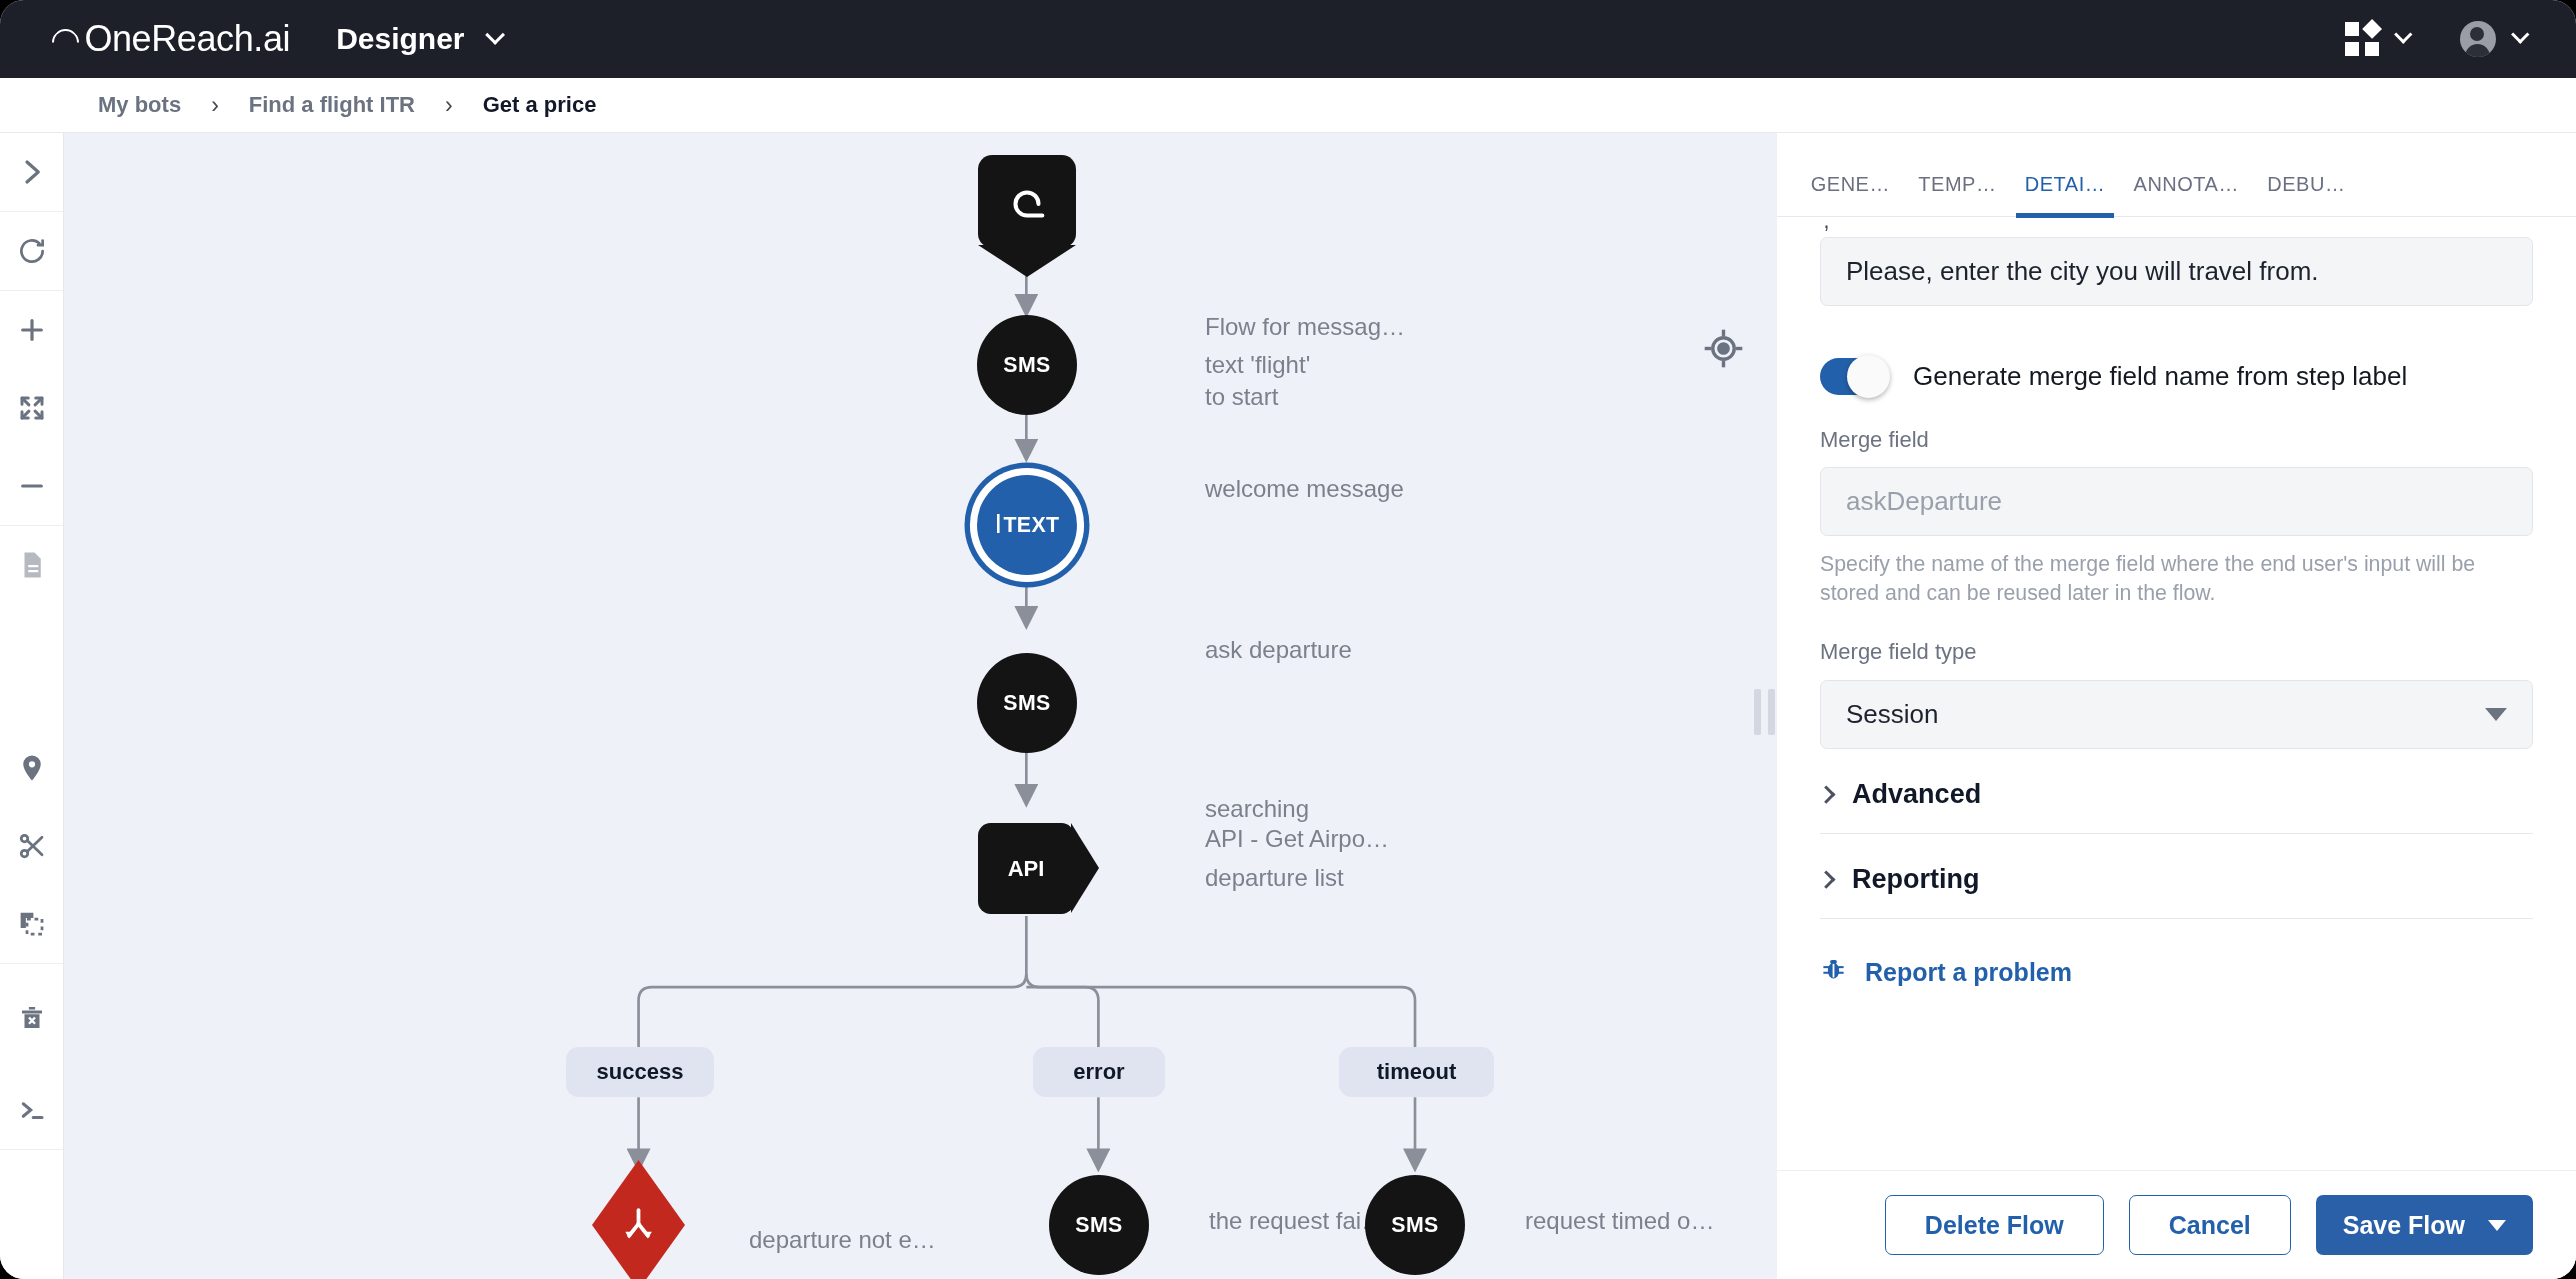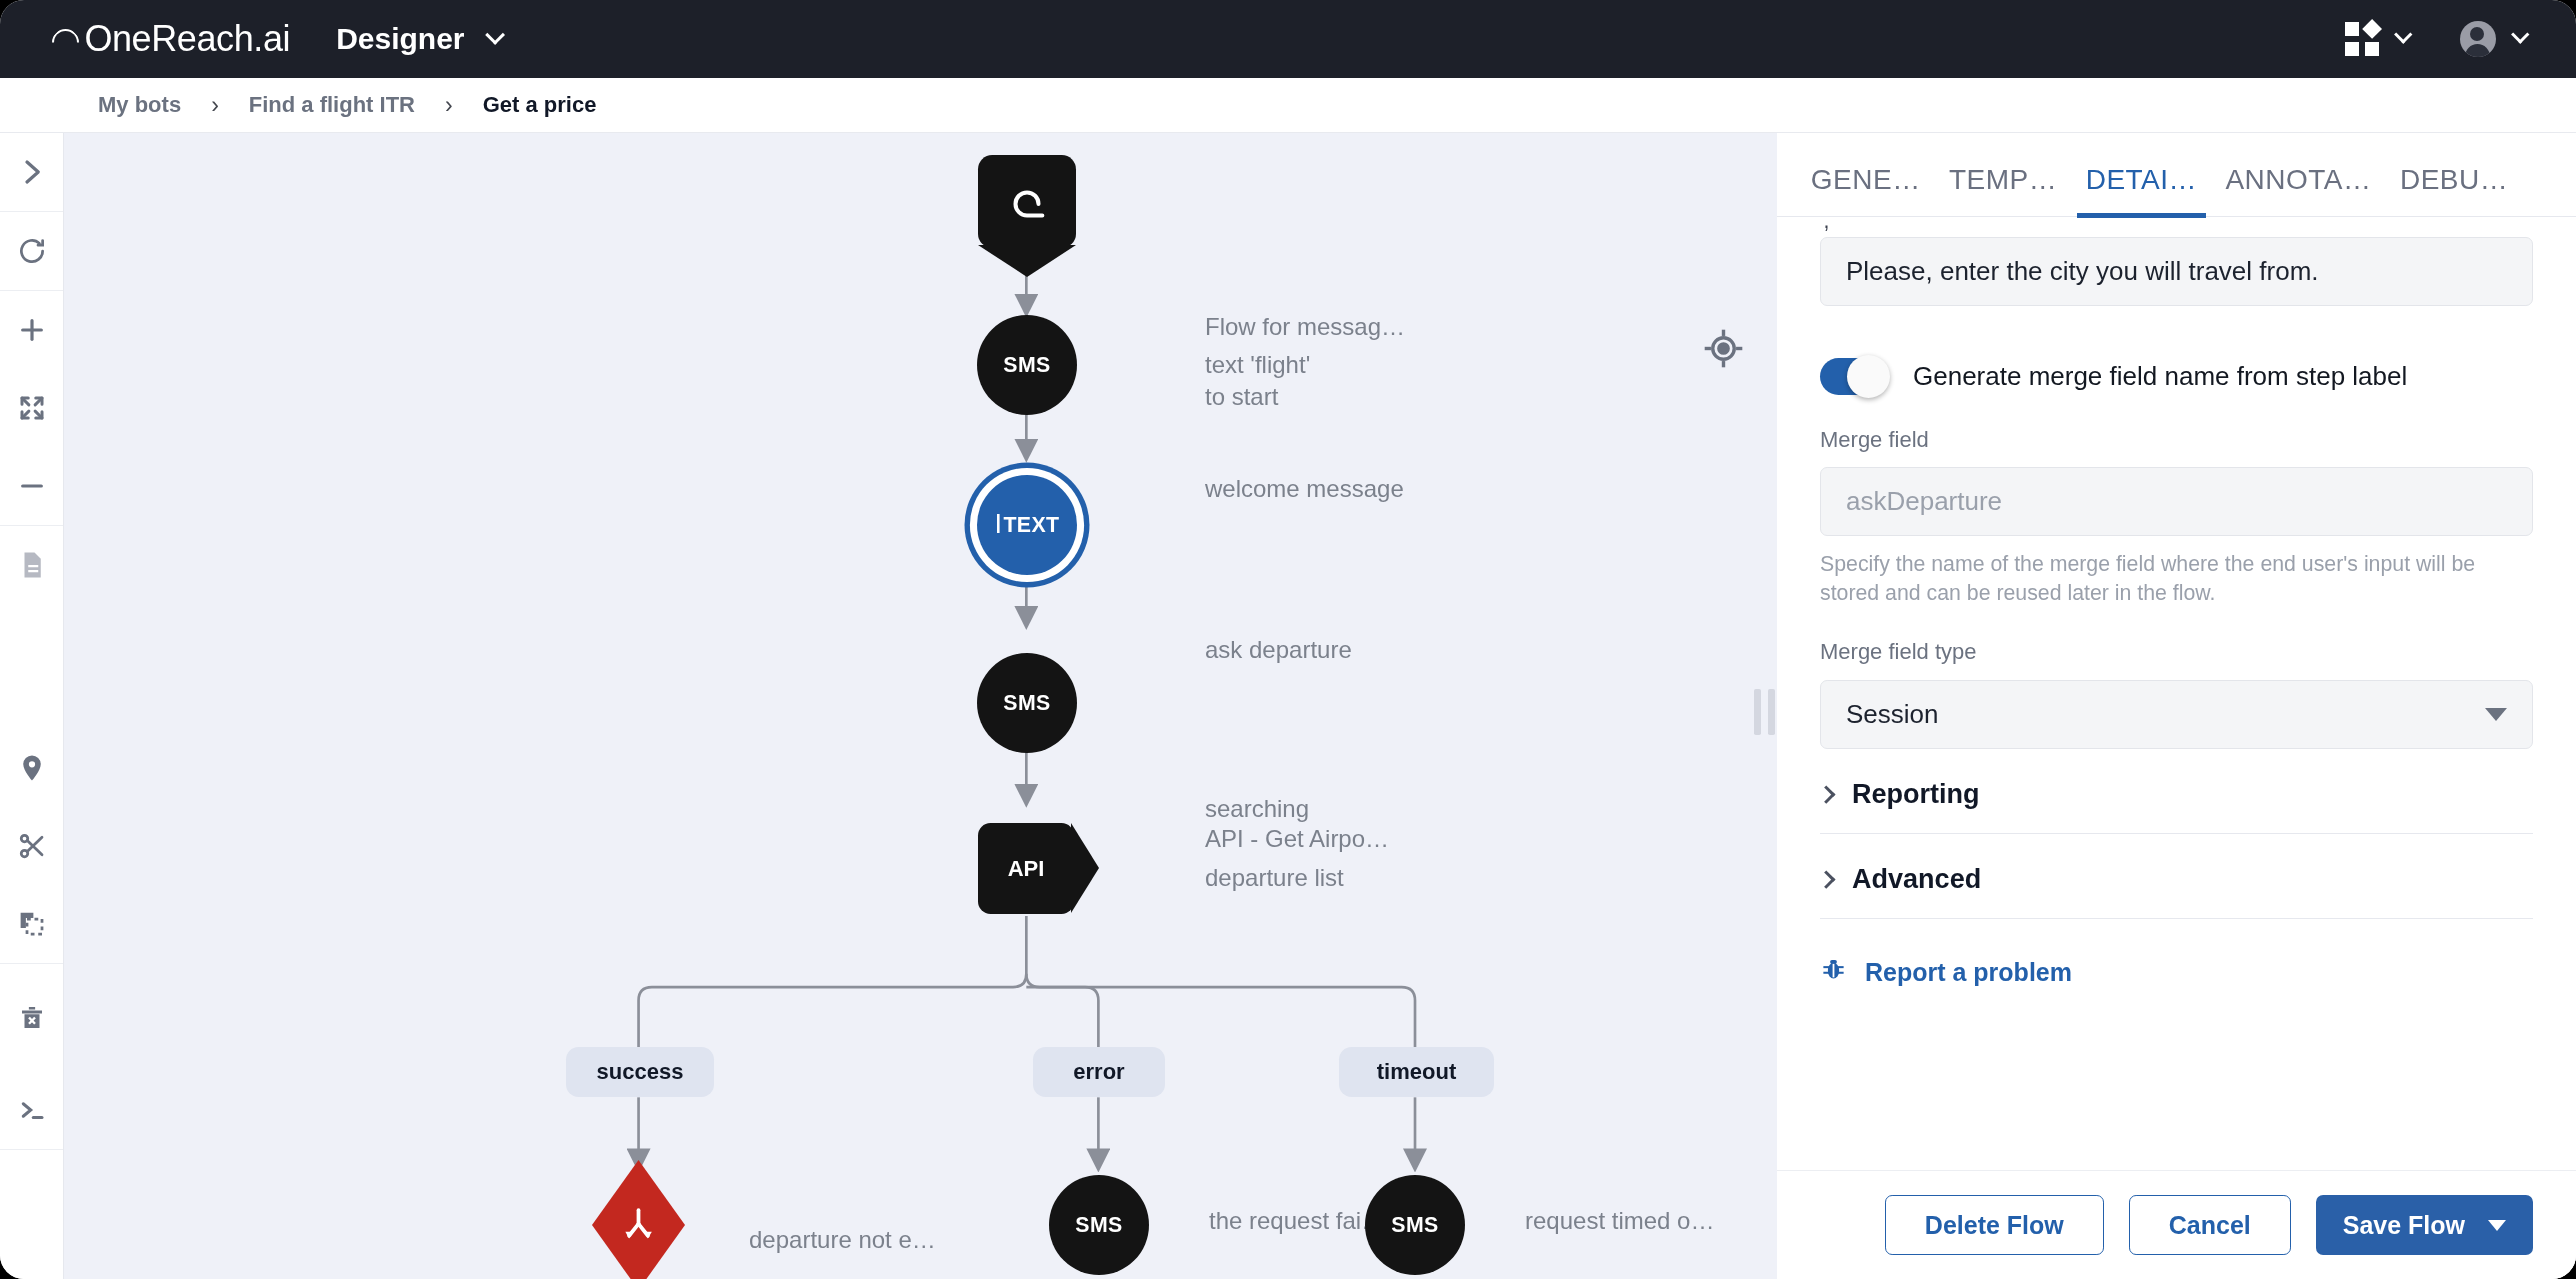--- a/index.html
+++ b/index.html
@@ -181,21 +181,21 @@
   
   #panel {
     position: absolute; left: 1777px; top: 133px;
     width: 799px; height: 1146px; background: #ffffff;
   }
   #tabs {
     height: 84px; display: flex; align-items: flex-end;
     border-bottom: 1.8px solid #e6e8ee; padding: 0 19.6px;
   }
   .tab {
-    font-size: 28px; color: #6a7080; letter-spacing: 0.5px;
+    font-size: 20px; color: #6a7080; letter-spacing: 0.5px;
     padding: 0 14.2px 19.6px 14.2px; position: relative;
   }
   .tab.active { color: #2360ab; }
   .tab.active::after {
     content: ""; position: absolute; left: 5.3px; right: 5.3px; bottom: -1.8px;
     height: 5.3px; background: #2360ab;
   }
   #panel-body {
     position: absolute; left: 0; top: 84px; width: 799px; height: 954px;
     overflow: hidden; padding: 0 43px;
@@ -519,25 +519,25 @@
       <div class="helper">Specify the name of the merge field where the end user's input will be stored and can be reused later in the flow.</div>
 
       <div class="fld-label">Merge field type</div>
       <div class="fld-box select">
         <span>Session</span>
         <span class="caret-down"></span>
       </div>
 
       <div class="acc">
         <span class="acc-chev"></span>
-        <span class="acc-title">Reporting</span>
+        <span class="acc-title">Advanced</span>
       </div>
       <div class="acc">
         <span class="acc-chev"></span>
-        <span class="acc-title">Advanced</span>
+        <span class="acc-title">Reporting</span>
       </div>
 
       <div class="report">
         <span>
           <svg width="27" height="27" viewBox="0 0 24 24" fill="#2360ab">
               <ellipse cx="12" cy="13" rx="5" ry="7"></ellipse>
               <rect x="9" y="3.6" width="6" height="3.4" rx="1.6"></rect>
               <rect x="3" y="9" width="5" height="1.8"></rect>
               <rect x="16" y="9" width="5" height="1.8"></rect>
               <rect x="3" y="14" width="5" height="1.8"></rect>

